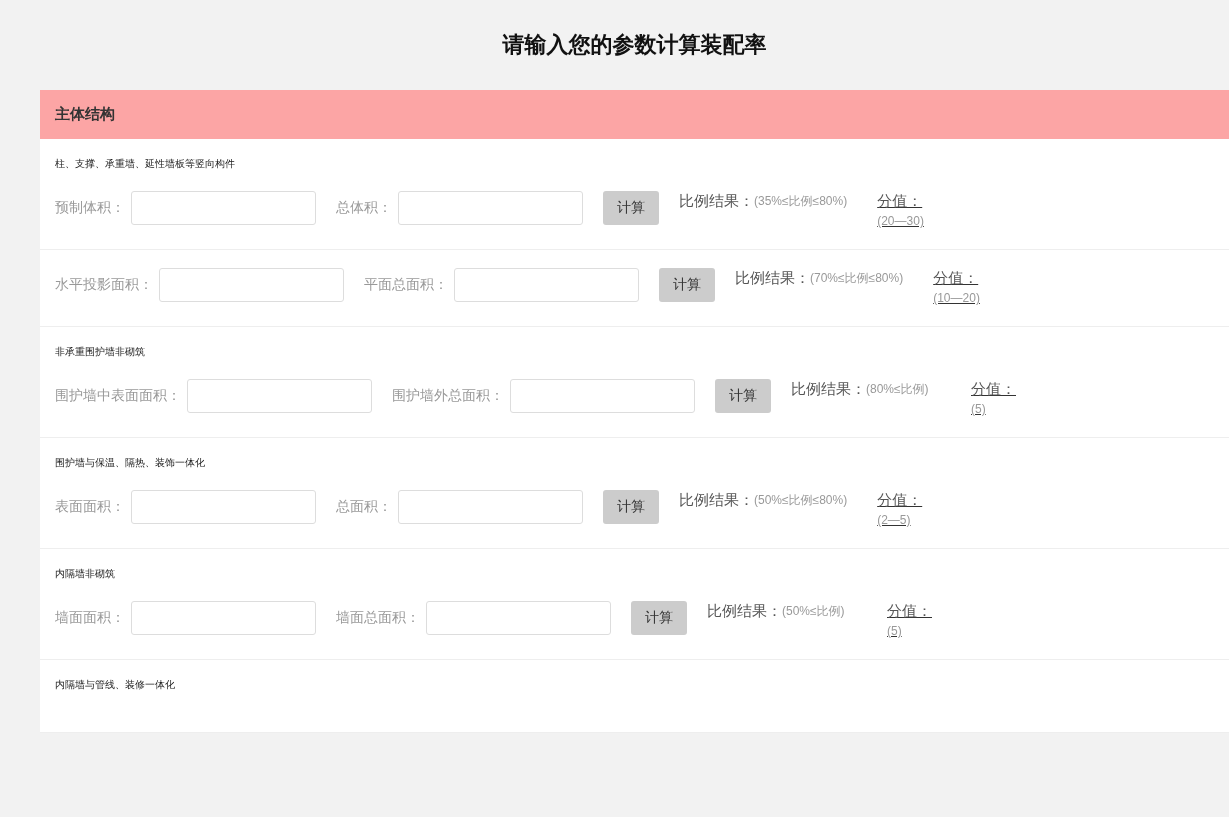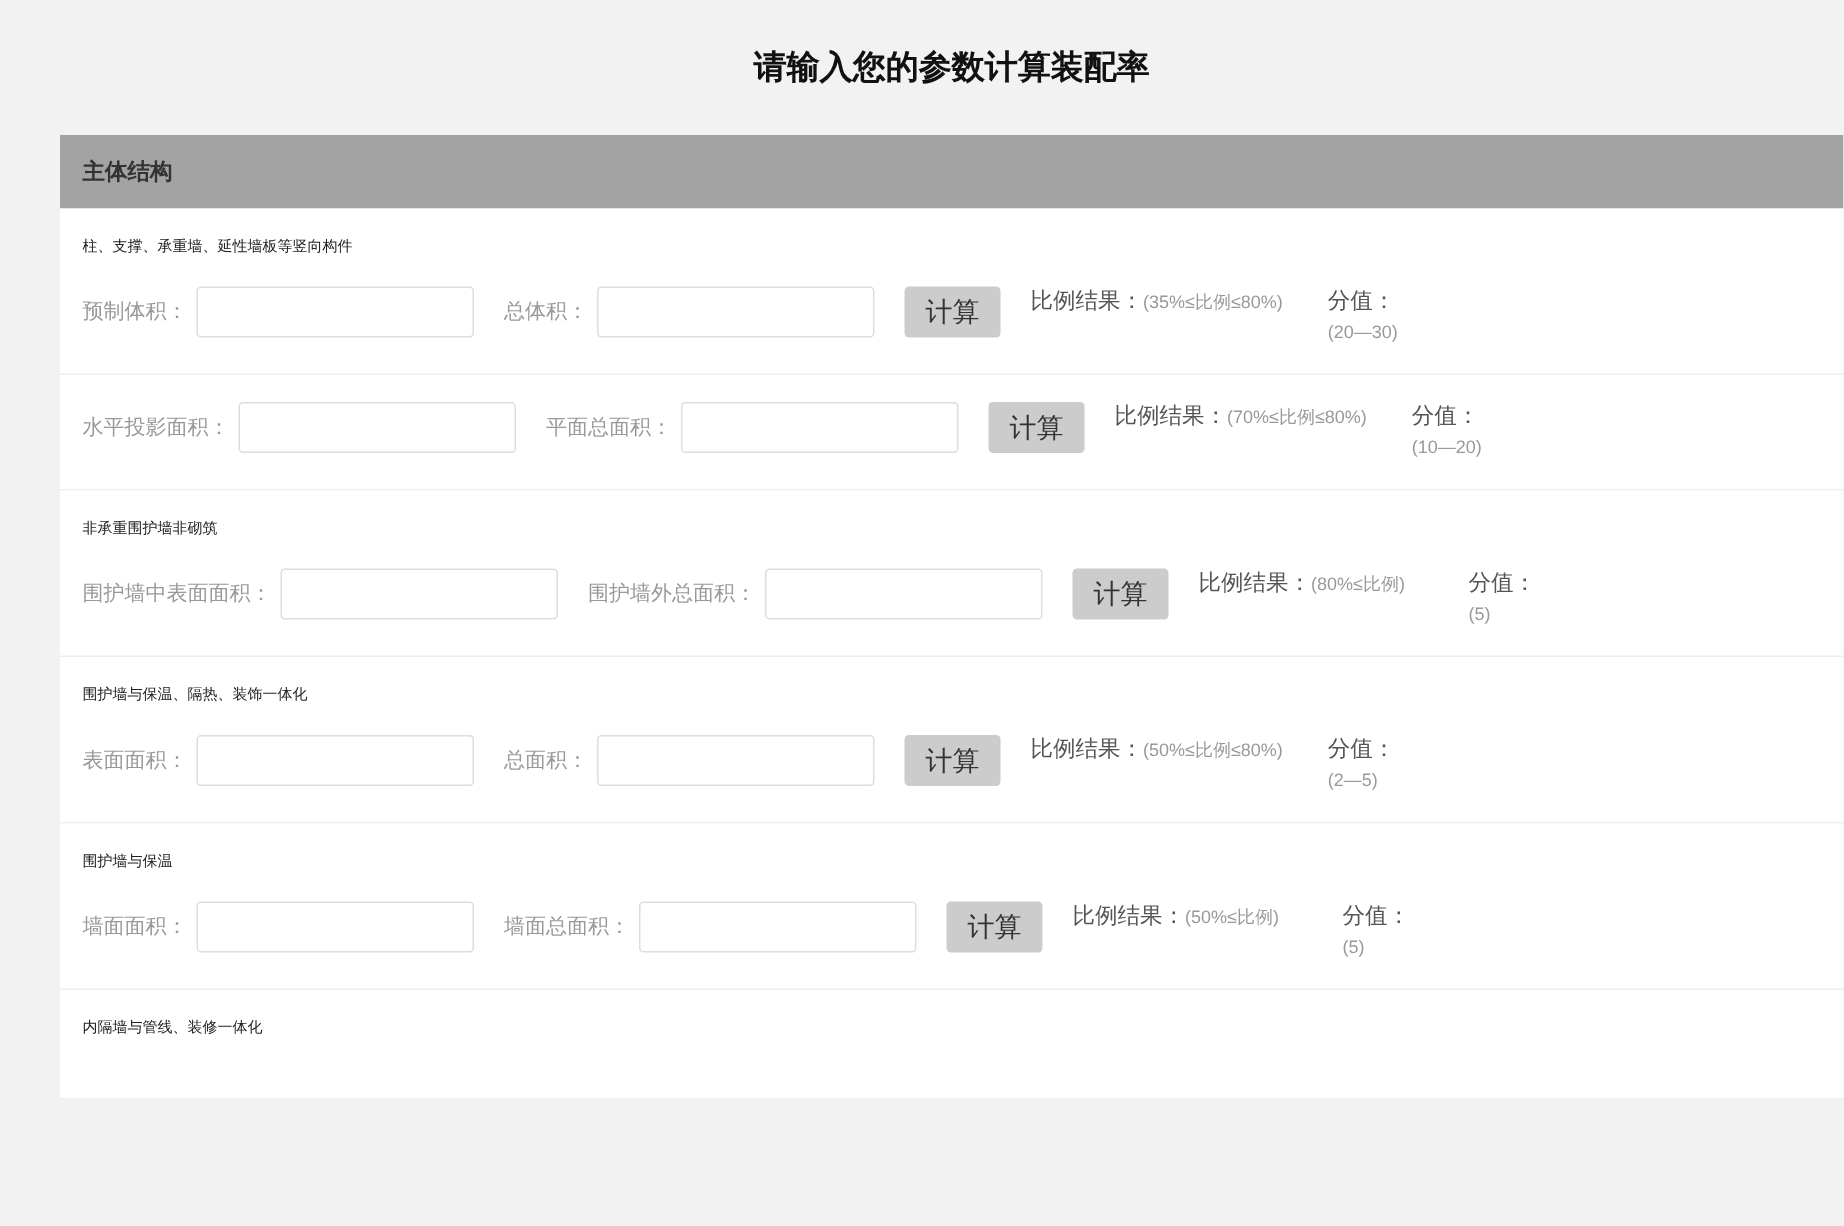--- a/index.html
+++ b/index.html
@@ -19,21 +19,21 @@
       padding-top: 30px;
     }
     .page-title {
       text-align: center;
       font-size: 22px;
       font-weight: bold;
       color: #111;
       margin-bottom: 30px;
     }
     .section-header {
-      background: #a3a3a3;
+      background: #fca5a5;
       padding: 15px 15px;
       font-size: 15px;
       font-weight: bold;
       color: #333;
     }
     .row-wrap {
       background: #fff;
       padding: 18px 15px 20px 15px;
       border-bottom: 1px solid #eee;
     }
@@ -65,21 +65,21 @@
       background: #fff;
       margin-right: 20px;
     }
     .w-med { width: 185px; }
     .calc-btn {
       height: 34px;
       padding: 0 14px;
       background: #ccc;
       border: none;
       border-radius: 3px;
-      font-size: 18px;
+      font-size: 14px;
       color: #333;
       cursor: pointer;
       margin-right: 20px;
       font-family: Liberation Serif, serif;
     }
     .result-block {
       display: flex;
       justify-content: flex-start;
       margin-right: 30px;
     }
@@ -104,21 +104,21 @@
       font-size: 15px;
       line-height: 20px;
     }
     .score-hint {
       color: #999;
       font-size: 12px;
       line-height: 16px;
       margin-top: 2px;
     }
     .ratio-col { min-width: 150px; }
-    .score-col { min-width: 100px; }
+    .score-col { min-width: 100px; text-decoration: underline; }
   </style>
 </head>
 <body>
 
 <div class="container">
   <h1 class="page-title">请输入您的参数计算装配率</h1>
 
   <div class="section-header">主体结构</div>
 
   <div class="row-wrap">
@@ -191,21 +191,21 @@
         <span class="result-hint">(50%≤比例≤80%)</span>
       </div>
       <div class="score-block score-col">
         <span class="score-label">分值：</span>
         <span class="score-hint">(2—5)</span>
       </div>
     </div>
   </div>
 
   <div class="row-wrap">
-    <div class="row-title">围护墙与保温</div>
+    <div class="row-title">内隔墙非砌筑</div>
     <div class="controls">
       <span class="field-label">墙面面积：</span>
       <input type="text" class="text-input w-med" style="">
       <span class="field-label">墙面总面积：</span>
       <input type="text" class="text-input w-med" style="">
       <button class="calc-btn">计算</button>
       <div class="result-block ratio-col">
         <span class="result-label">比例结果：</span>
         <span class="result-hint">(50%≤比例)</span>
       </div>

